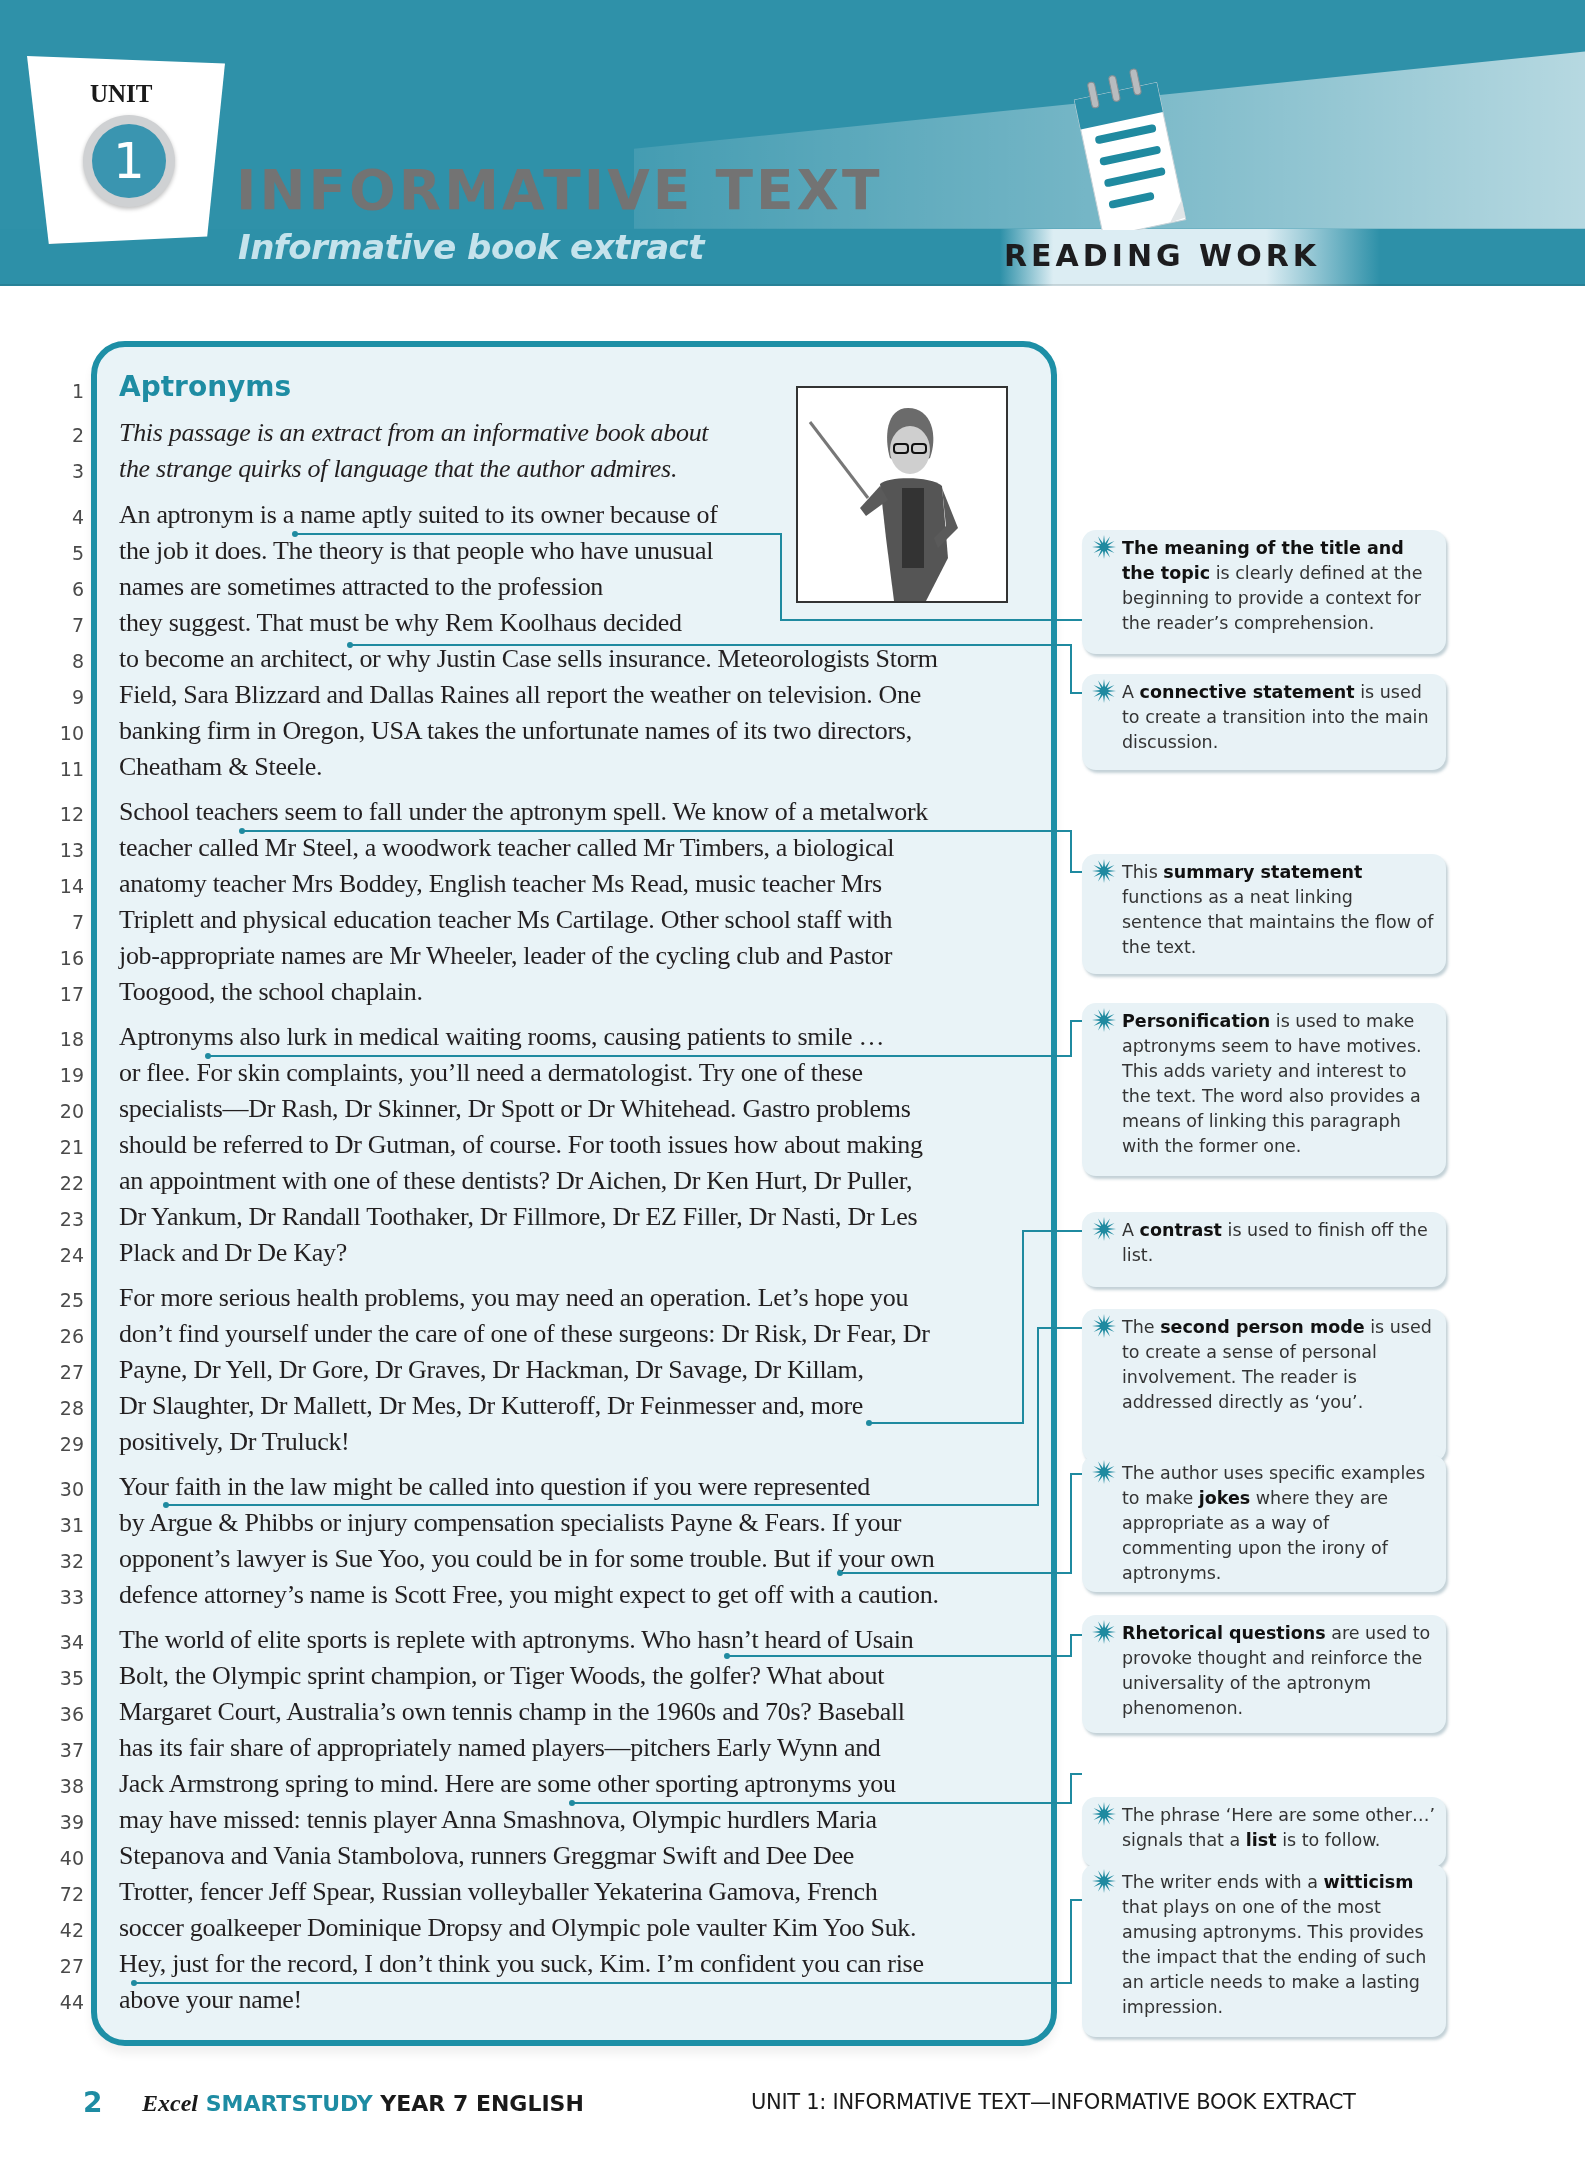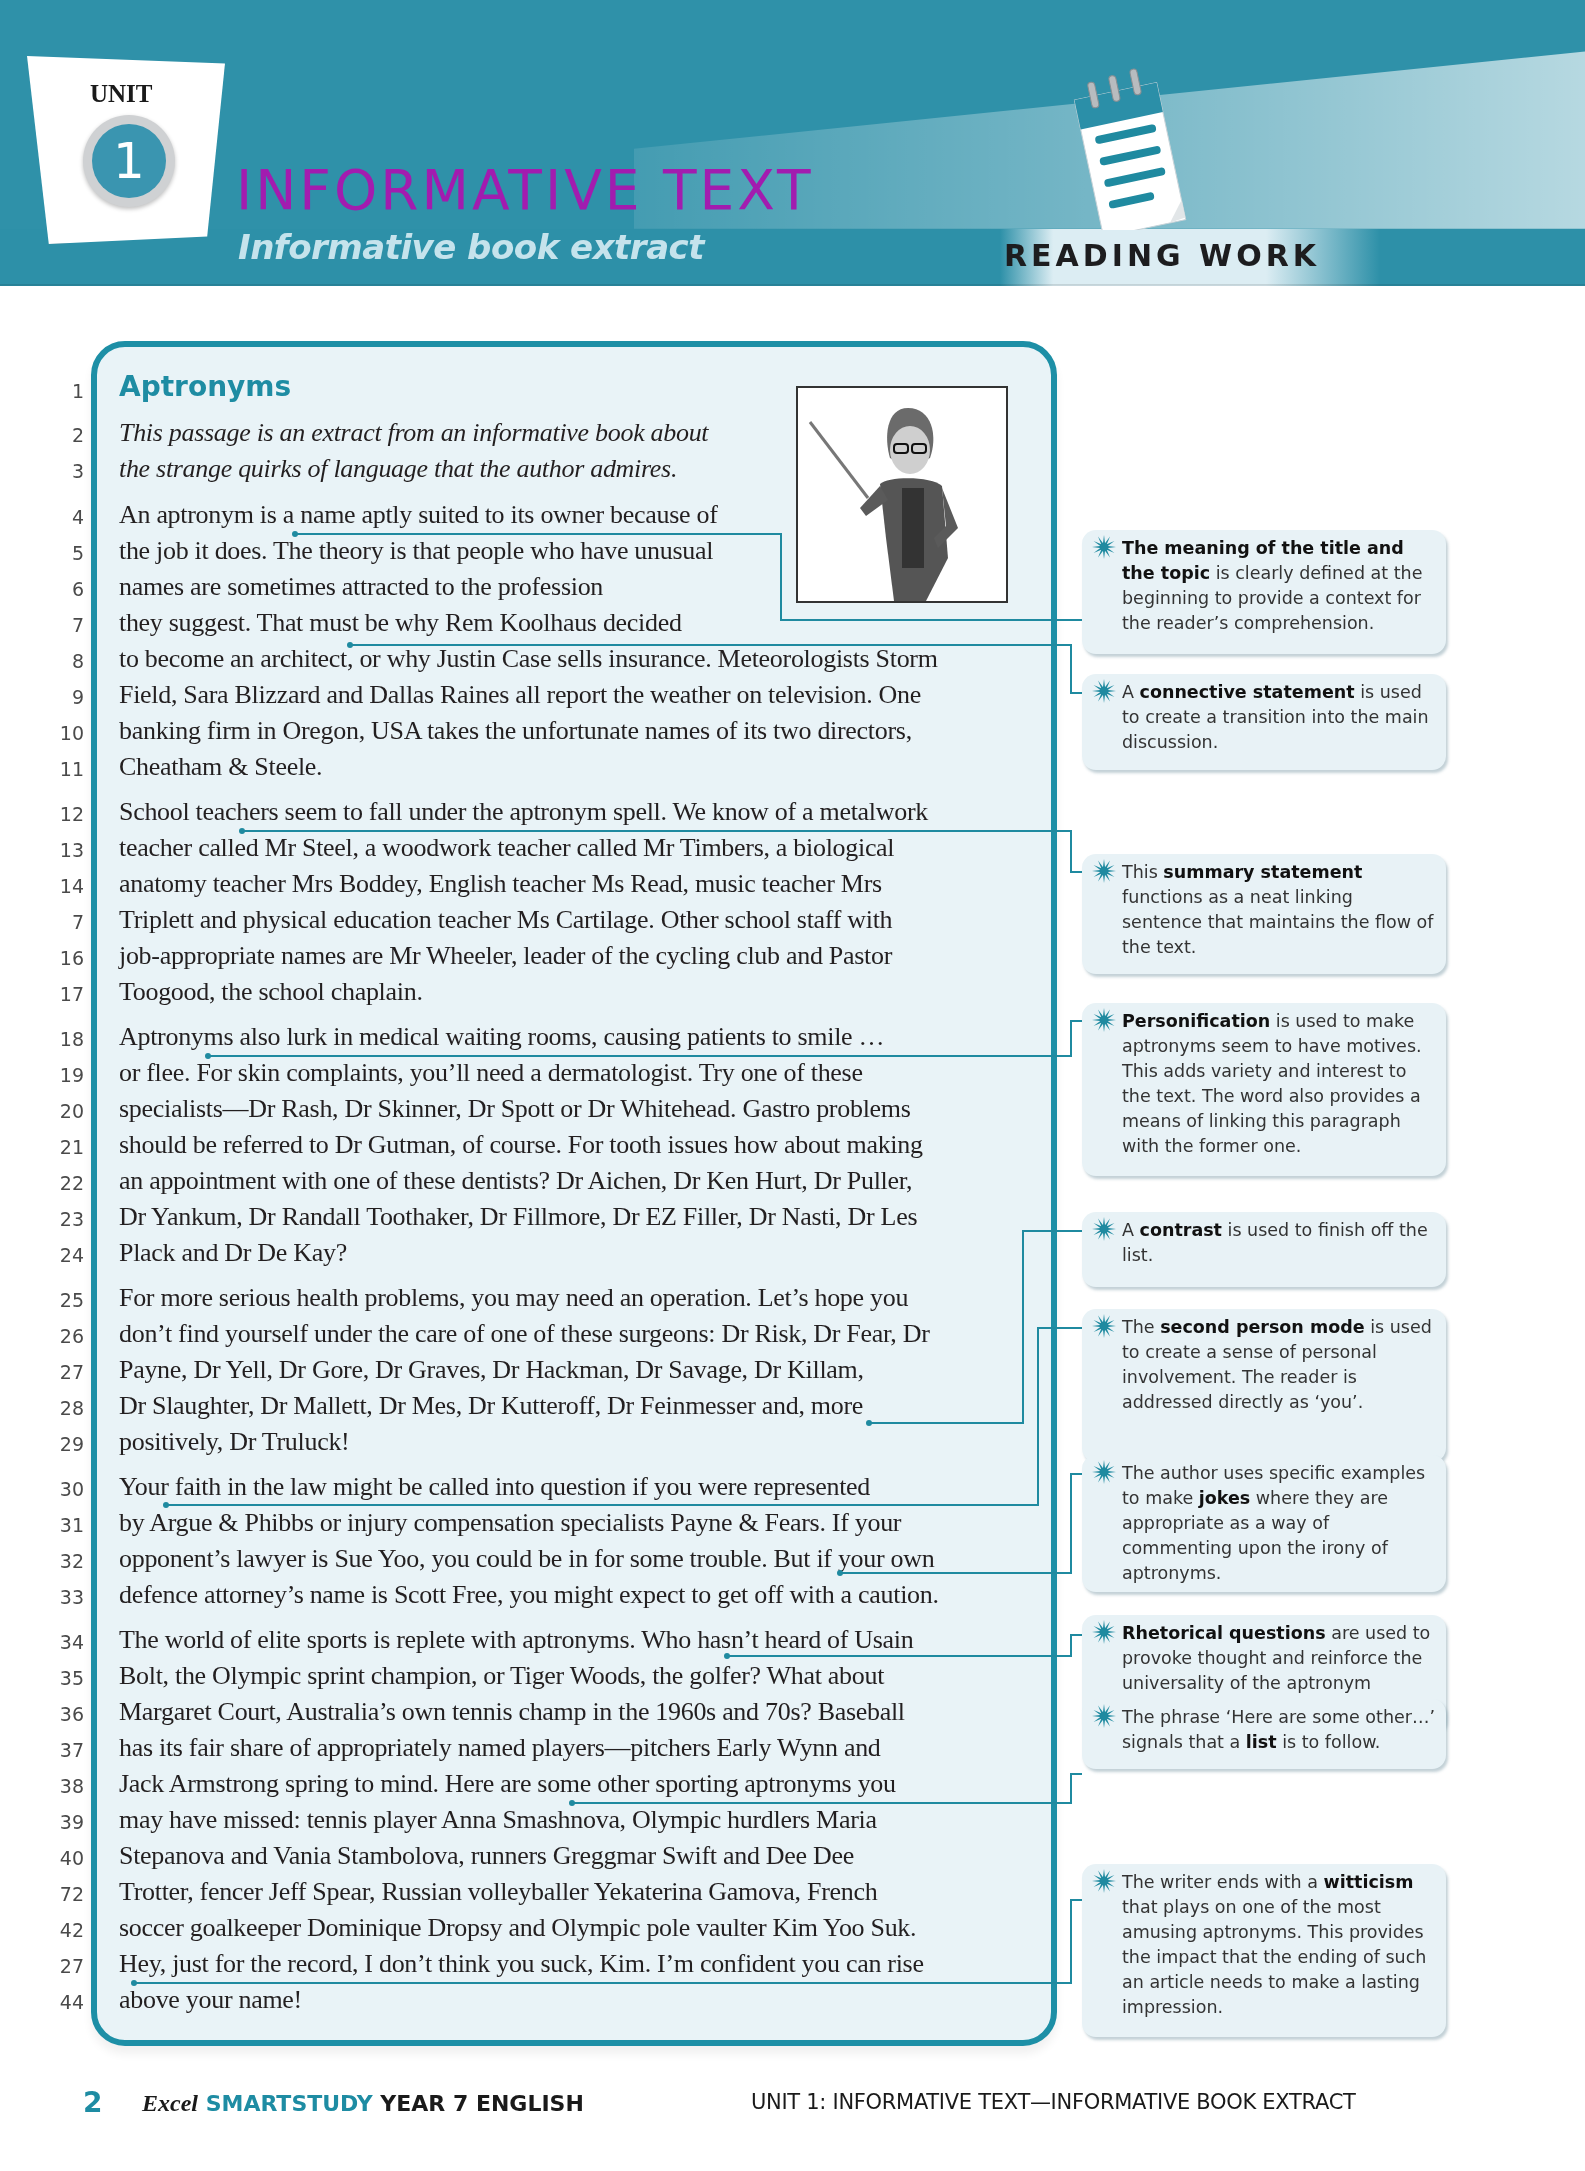--- a/index.html
+++ b/index.html
@@ -22,22 +22,22 @@
 
   .unit-badge { position: absolute; left: 27px; top: 56px; width: 198px; height: 188px; background: #fff;
     clip-path: polygon(0% 0%, 100% 4%, 91% 96%, 11% 100%); box-shadow: 4px 6px 8px rgba(0,0,0,0.3); }
   .unit-label { position: absolute; left: 90px; top: 80px; font-family: "Liberation Serif", serif; font-weight: bold;
     font-size: 25px; color: #1a1a1a; }
   .unit-circle { position: absolute; left: 83px; top: 115px; width: 92px; height: 92px; border-radius: 50%;
     background: #cfd1d3; box-shadow: 0 2px 4px rgba(0,0,0,0.25); }
   .unit-circle-inner { position: absolute; left: 9px; top: 9px; width: 74px; height: 74px; border-radius: 50%;
     background: #3a95b0; color: #fff; font-family: "DejaVu Sans", sans-serif; font-size: 50px; line-height: 74px; text-align: center; }
 
-  .title { position: absolute; left: 236px; top: 160px; font-family: "DejaVu Sans", sans-serif; font-weight: normal;
-    font-size: 55px; letter-spacing: 3px; color: #a21caf; line-height: 60px; }
+  .title { position: absolute; left: 236px; top: 160px; font-family: "DejaVu Sans", sans-serif; font-weight: bold;
+    font-size: 55px; letter-spacing: 3px; color: #737373; line-height: 60px; }
   .subtitle { position: absolute; left: 238px; top: 226px; font-family: "DejaVu Sans", sans-serif; font-weight: bold; font-style: italic;
     font-size: 34px; color: #c5e3ec; line-height: 42px; letter-spacing: -0.5px; }
 
   .notepad { position: absolute; left: 1068px; top: 60px; width: 120px; height: 170px; }
 
   
   .passage-box { position: absolute; left: 91px; top: 341px; width: 966px; height: 1705px;
     border: 6px solid #1d8fa6; border-radius: 34px; background: #e9f3f7;
     box-shadow: 0 8px 10px rgba(0,0,0,0.06); }
   .line-num { position: absolute; left: 40px; width: 44px; text-align: right; font-family: "DejaVu Sans", sans-serif;
@@ -395,21 +395,21 @@
             <polygon points="12,0 13.5,12 10.5,12" transform="rotate(150 12 12)"></polygon>
             <polygon points="12,0 13.5,12 10.5,12" transform="rotate(180 12 12)"></polygon>
             <polygon points="12,0 13.5,12 10.5,12" transform="rotate(210 12 12)"></polygon>
             <polygon points="12,0 13.5,12 10.5,12" transform="rotate(240 12 12)"></polygon>
             <polygon points="12,0 13.5,12 10.5,12" transform="rotate(270 12 12)"></polygon>
             <polygon points="12,0 13.5,12 10.5,12" transform="rotate(300 12 12)"></polygon>
             <polygon points="12,0 13.5,12 10.5,12" transform="rotate(330 12 12)"></polygon>
             <circle cx="12" cy="12" r="4"></circle>
           </g>
         </svg></span><span></span><b>Rhetorical questions</b><span> are used to provoke thought and reinforce the universality of the aptronym phenomenon.</span></div>
-    <div class="note" style="top: 1699px; height: 70px;"><span class="star"><svg viewBox="0 0 24 24" width="24" height="24">
+    <div class="note" style="top: 1797px; height: 70px;"><span class="star"><svg viewBox="0 0 24 24" width="24" height="24">
           <g fill="#1f8aa0">
             <polygon points="12,0 13.5,12 10.5,12" transform="rotate(0 12 12)"></polygon>
             <polygon points="12,0 13.5,12 10.5,12" transform="rotate(30 12 12)"></polygon>
             <polygon points="12,0 13.5,12 10.5,12" transform="rotate(60 12 12)"></polygon>
             <polygon points="12,0 13.5,12 10.5,12" transform="rotate(90 12 12)"></polygon>
             <polygon points="12,0 13.5,12 10.5,12" transform="rotate(120 12 12)"></polygon>
             <polygon points="12,0 13.5,12 10.5,12" transform="rotate(150 12 12)"></polygon>
             <polygon points="12,0 13.5,12 10.5,12" transform="rotate(180 12 12)"></polygon>
             <polygon points="12,0 13.5,12 10.5,12" transform="rotate(210 12 12)"></polygon>
             <polygon points="12,0 13.5,12 10.5,12" transform="rotate(240 12 12)"></polygon>

